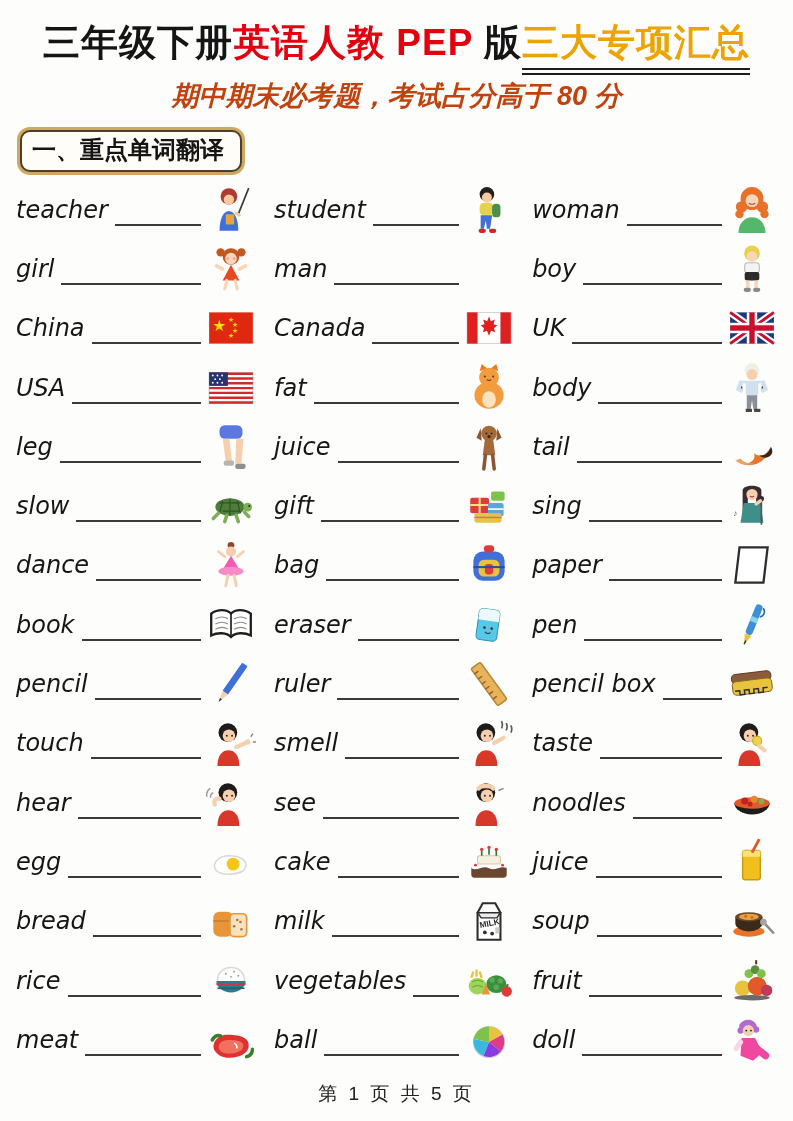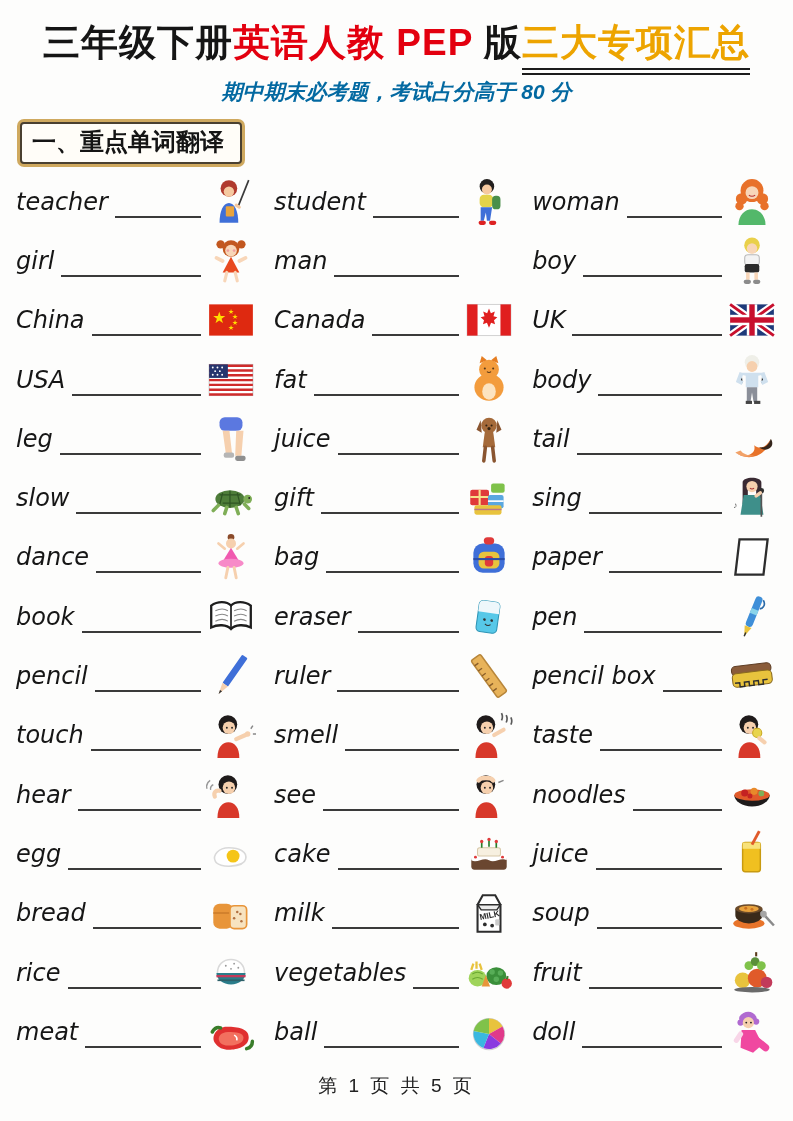--- a/index.html
+++ b/index.html
@@ -21,37 +21,37 @@
     letter-spacing:1px;
     white-space:nowrap;
     margin-top:6px;
   }
   .t-black { color:#151515; }
   .t-red   { color:#e3000f; }
   .t-gold  { color:#eda400; border-bottom:7px double #1c1c1c; padding-bottom:5px; }
 
   .subtitle {
     text-align:center;
-    font-size:21px;
+    font-size:27px;
     font-weight:bold;
     font-style:italic;
     margin-top:10px;
-    color:#0369a1;
+    color:#c2410c;
   }
 
   .section-heading {
     display:inline-block;
     margin:16px 0 4px 4px;
     padding:2px 16px 4px 10px;
     font-size:24px;
     font-weight:900;
     color:#151515;
     border:2px solid #4a4030;
     box-shadow:0 0 0 3px #cfa95f;
-    border-radius:4px;
+    border-radius:10px;
     background:#fffdf8;
   }
 
   
   .grid {
     display:grid;
     grid-template-columns:1fr 1fr 1.02fr;
     column-gap:18px;
     margin-top:4px;
   }

